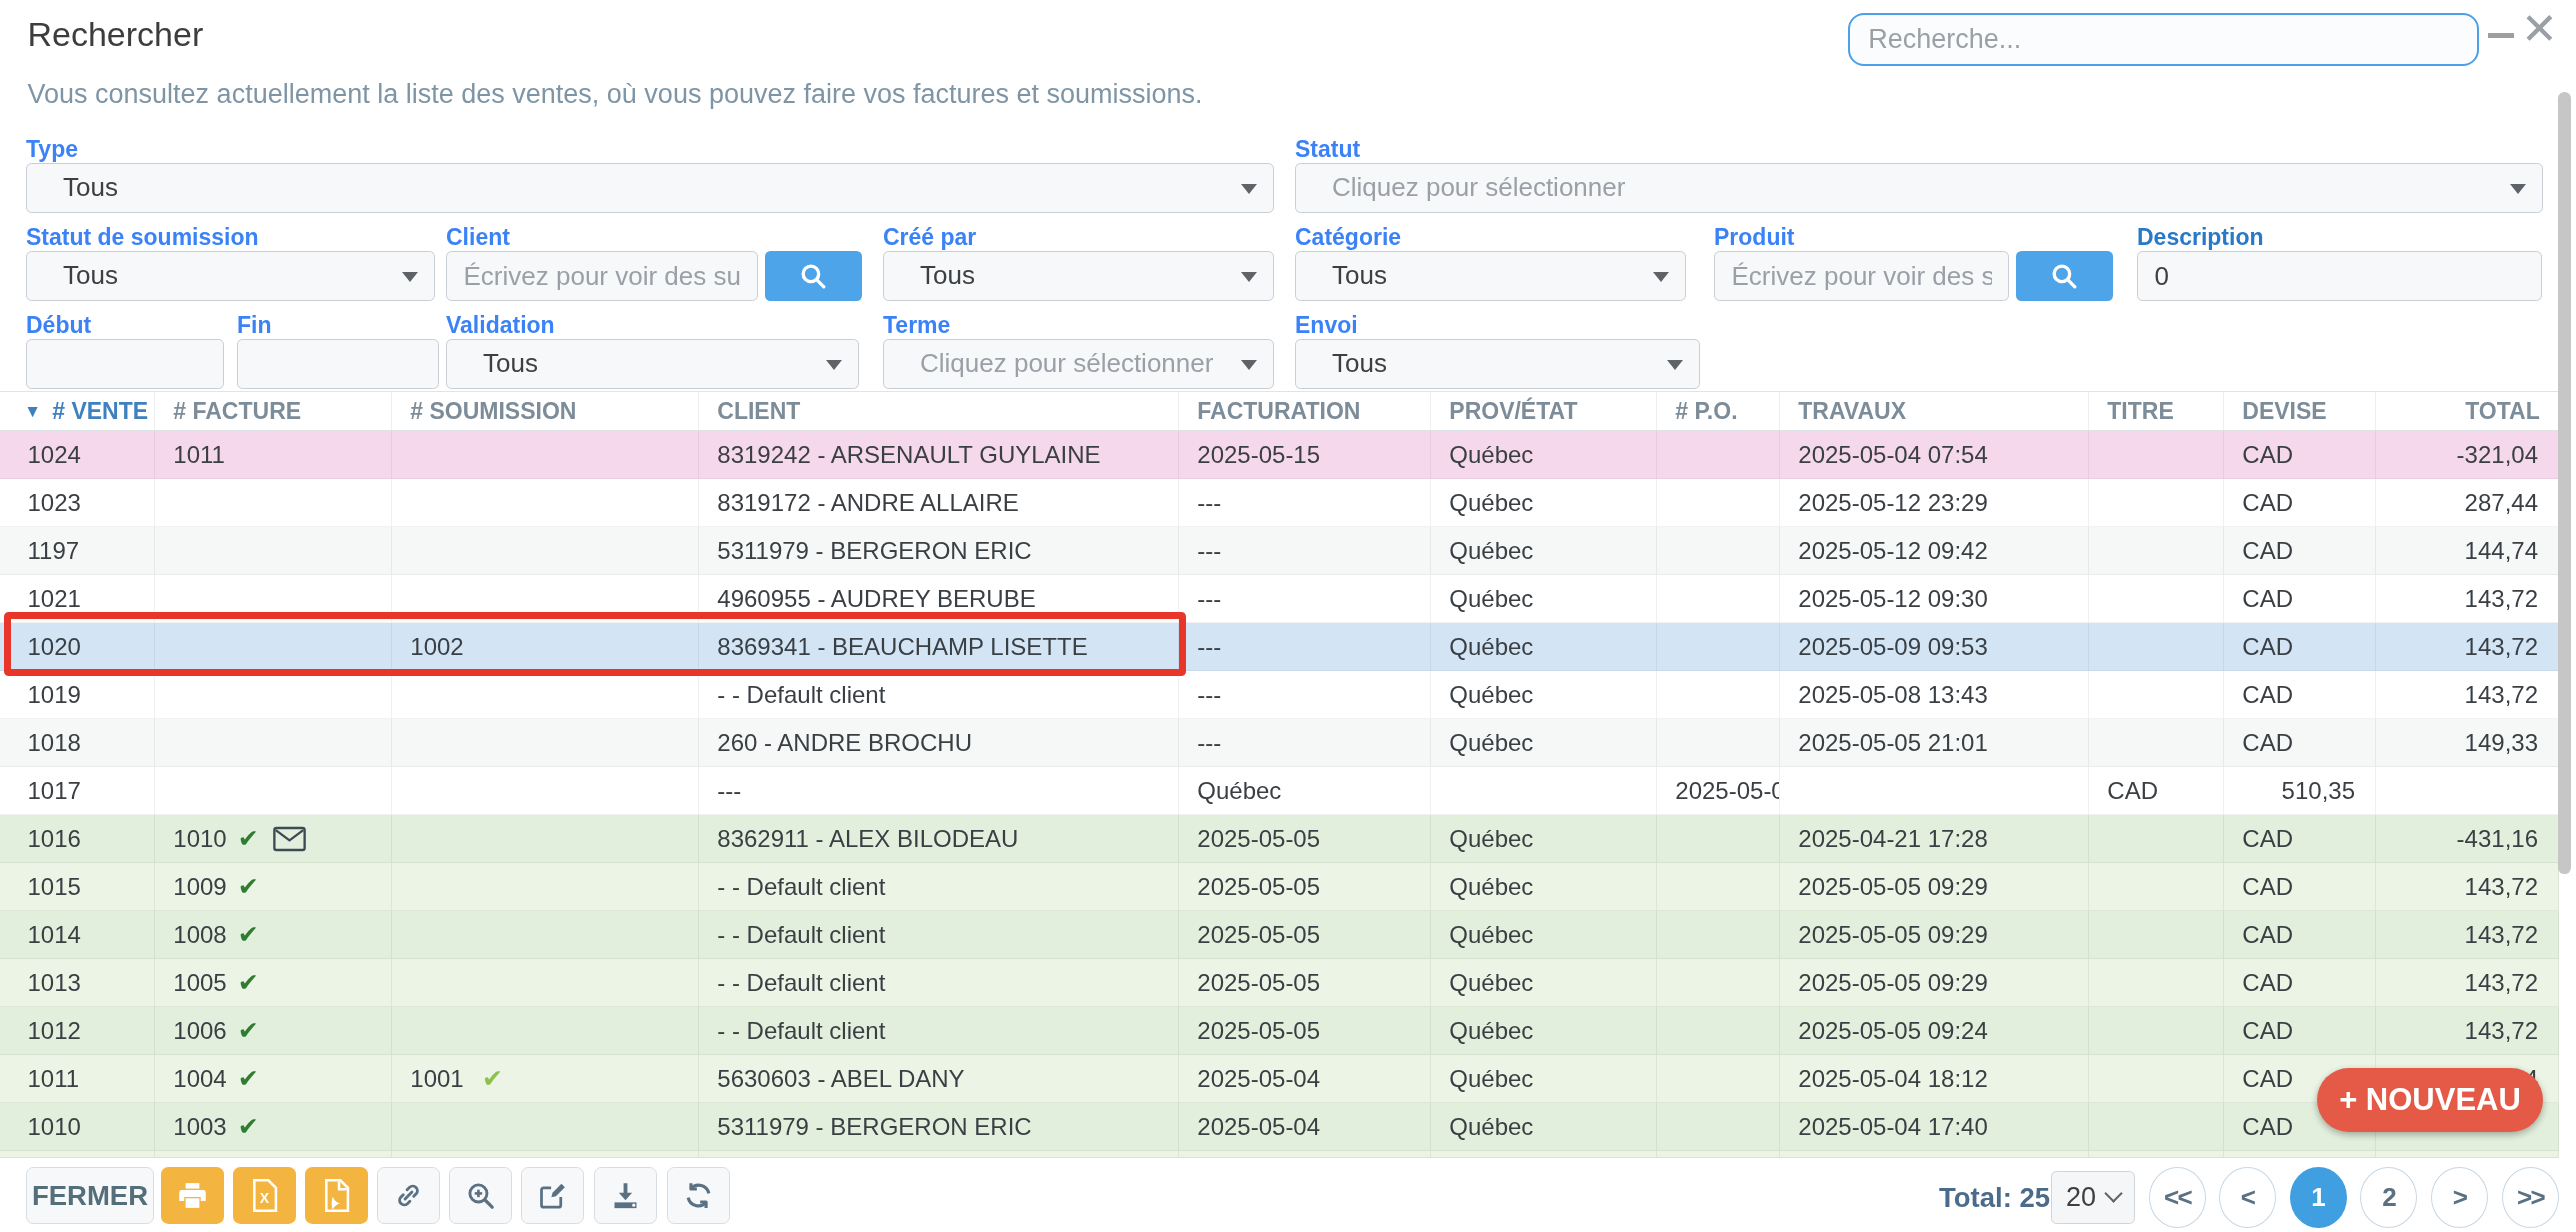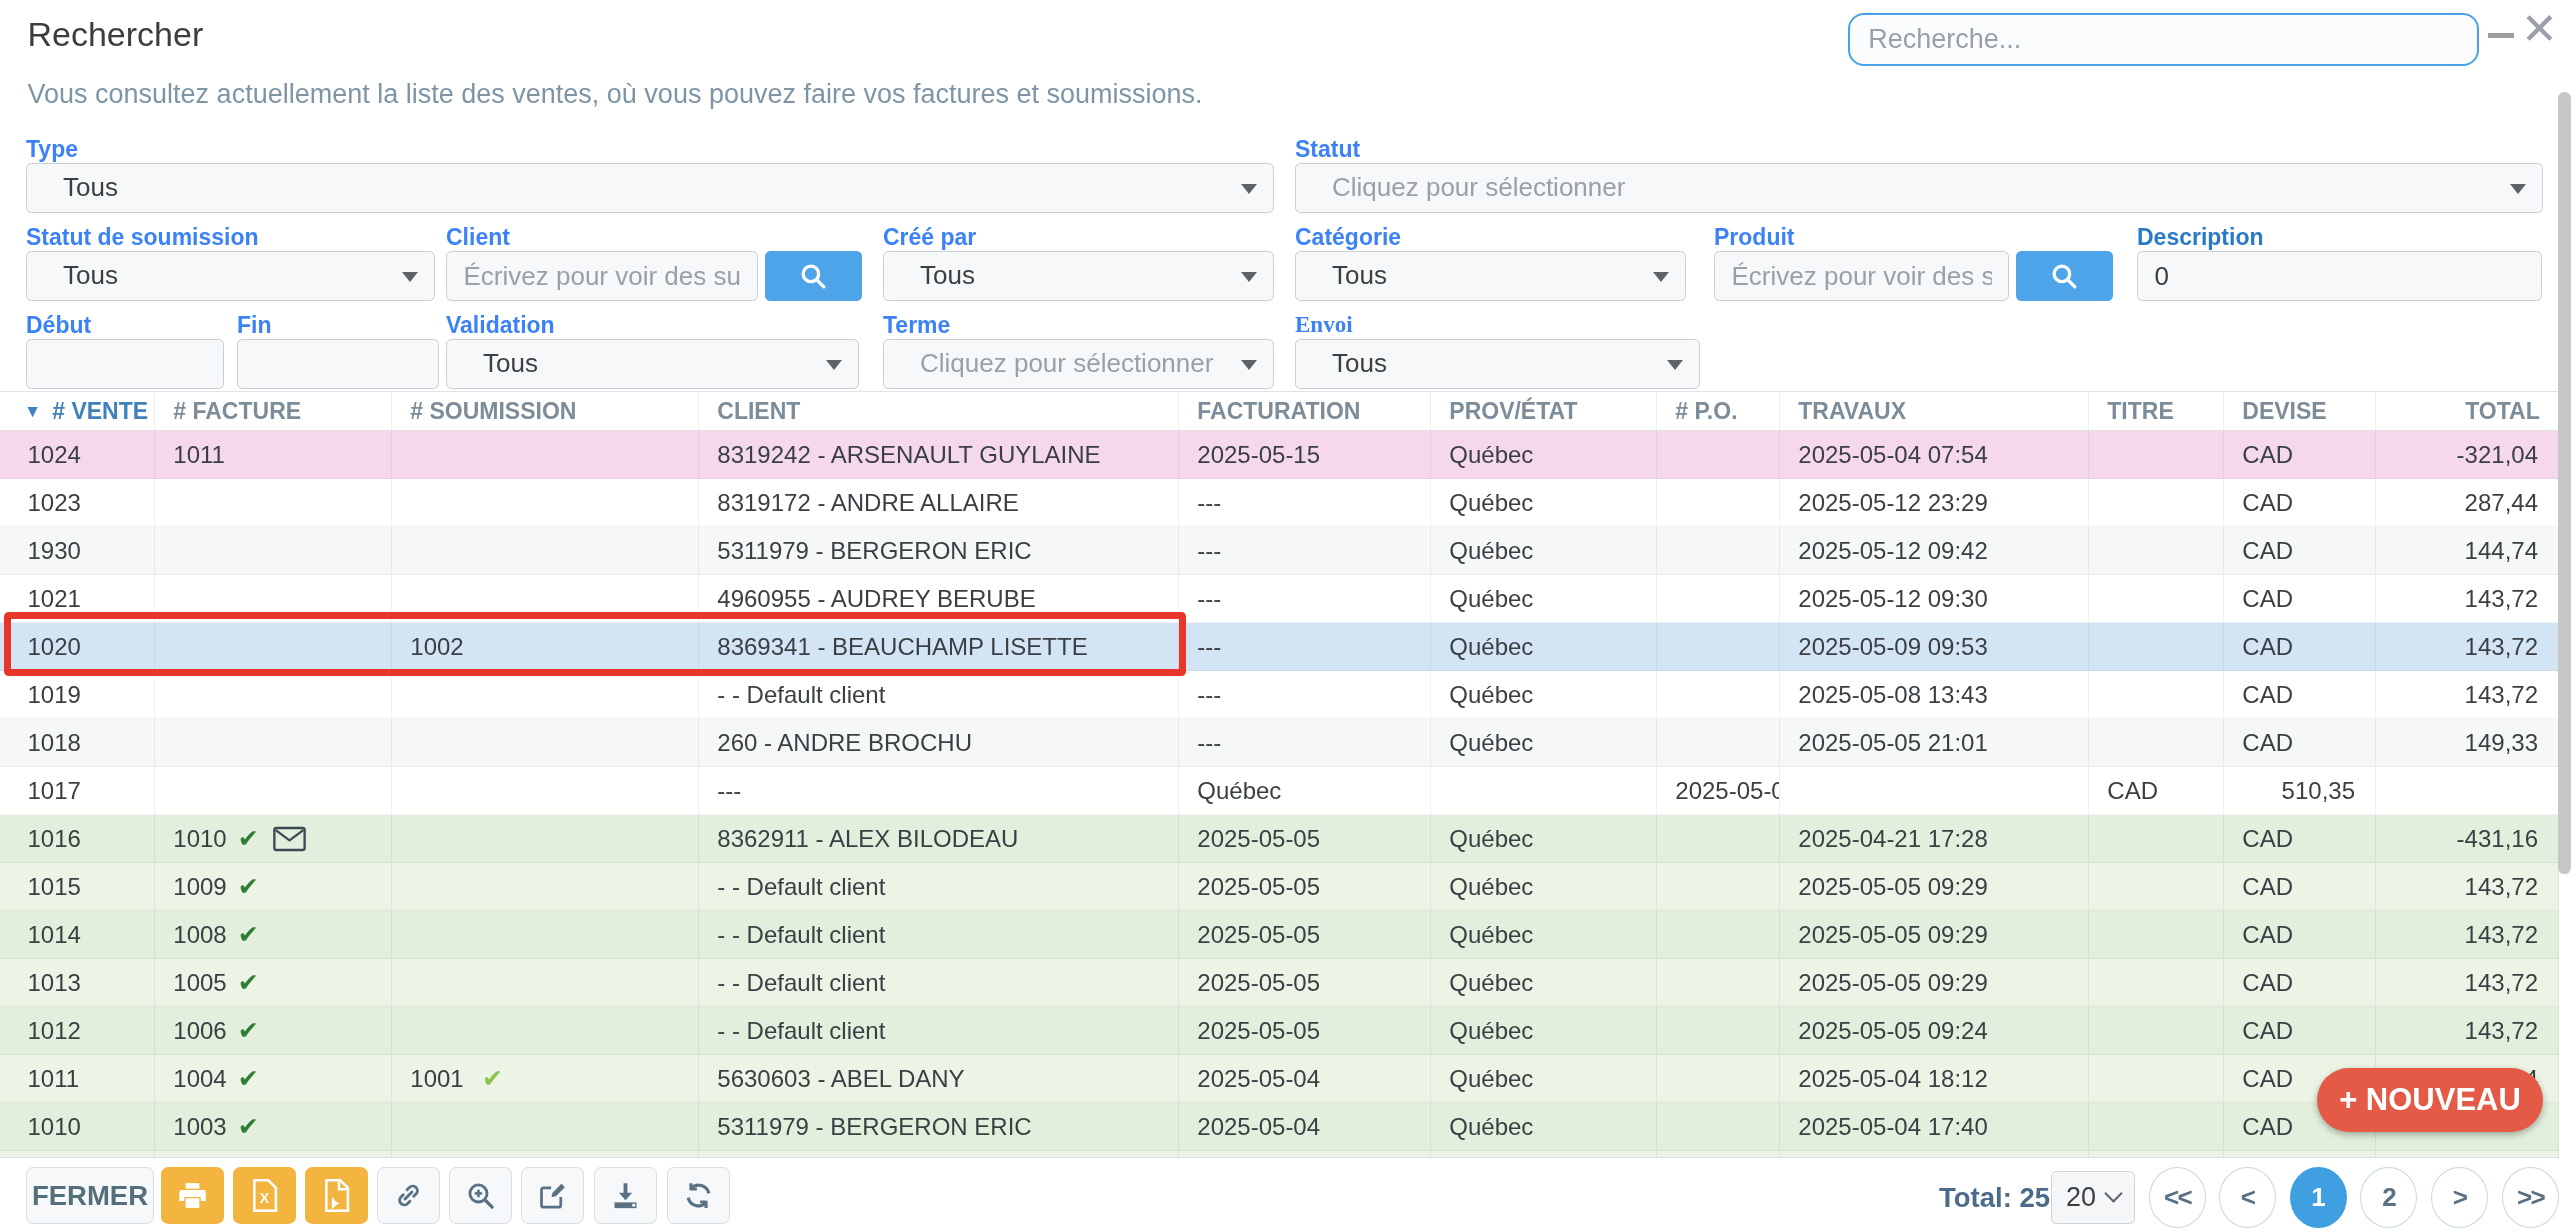--- a/index.html
+++ b/index.html
@@ -43,21 +43,21 @@
   #lb-cree {left:883px; top:224px;}  #ct-cree {left:883px; top:251px; width:391px;}
   #lb-cat {left:1295px; top:224px;}  #ct-cat {left:1295px; top:251px; width:391px;}
   #lb-prod {left:1714px; top:224px;} #ct-prod {left:1714px; top:251px; width:295px;}
   #bt-prod {left:2016px; top:251px;}
   #lb-desc {left:2137px; top:224px;} #ct-desc {left:2137px; top:251px; width:405px;}
   
   #lb-debut {left:26px; top:312px;}  #ct-debut {left:26px; top:339px; width:198px;}
   #lb-fin {left:237px; top:312px;}   #ct-fin {left:237px; top:339px; width:202px;}
   #lb-valid {left:446px; top:312px;} #ct-valid {left:446px; top:339px; width:413px;}
   #lb-terme {left:883px; top:312px;} #ct-terme {left:883px; top:339px; width:391px;}
-  #lb-envoi {left:1295px; top:312px;font-family:Liberation Serif, serif;} #ct-envoi {left:1295px; top:339px; width:405px;}
+  #lb-envoi {left:1295px; top:312px;} #ct-envoi {left:1295px; top:339px; width:405px;}
 
   
   #thead { left:0; top:391px; width:2559px; height:40px; display:grid;
            grid-template-columns:155px 237px 307px 480px 252px 226px 123px 309px 135px 152px 1fr;
            border-top:0.9px solid #e1e4e7; border-bottom:0.9px solid #dfe2e5; background:#fff; }
   #thead .th { font-size:23px; font-weight:700; color:#7d8c99; display:flex; align-items:center;
                padding-left:18.3px; border-right:0.9px solid #eceeef; cursor:pointer; white-space:nowrap; overflow:hidden;}
   #thead .th.first { color:#3f80bf; padding-left:24px; }
   #thead .th.first .sort { font-size:17.4px; margin-right:11px; color:#3f80bf; }
   #thead .th.right { justify-content:flex-end; padding-right:18.3px; }
@@ -249,21 +249,21 @@
       </div>
     <div class="td c9">
         <span class="v">CAD</span>
       </div>
     <div class="td c10">
         <span class="v">287,44</span>
       </div>
   </div>
     <div class="trow stripe">
     <div class="td c0">
-        <span class="v">1930</span>
+        <span class="v">1197</span>
       </div>
     <div class="td c1">
         <span class="v"></span>
       </div>
     <div class="td c2">
         <span class="v"></span>
       </div>
     <div class="td c3">
         <span class="v">5311979 - BERGERON ERIC</span>
       </div>

